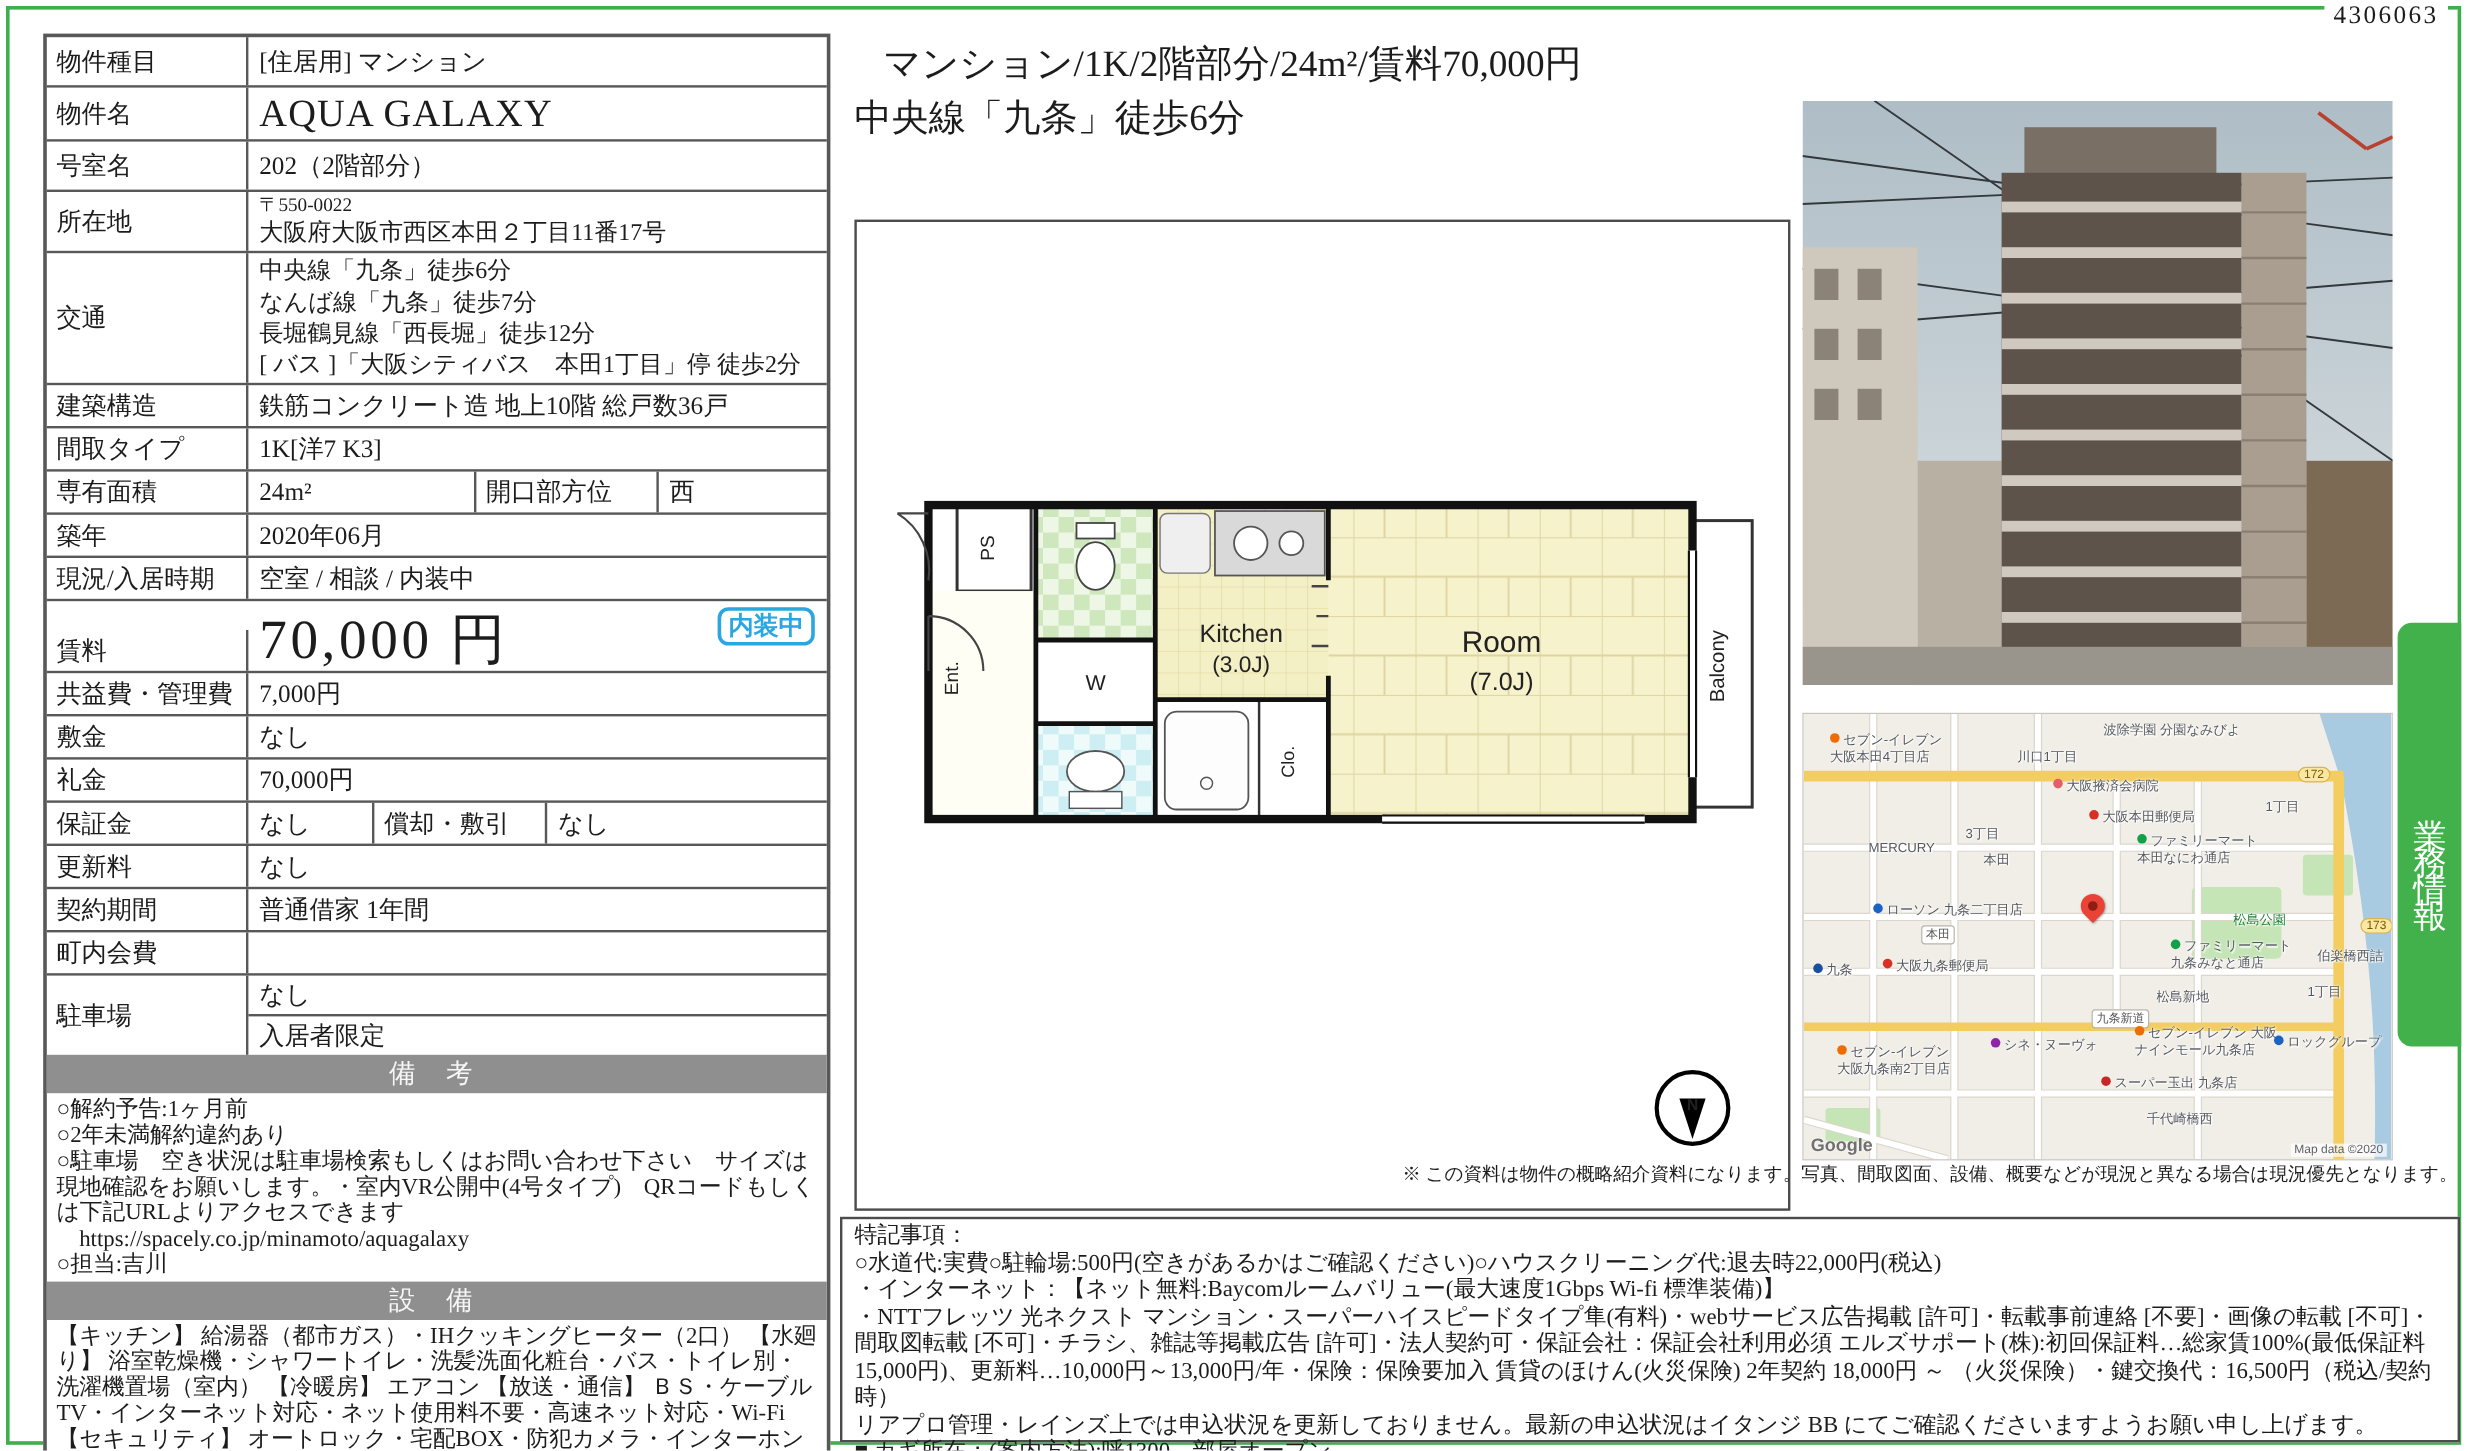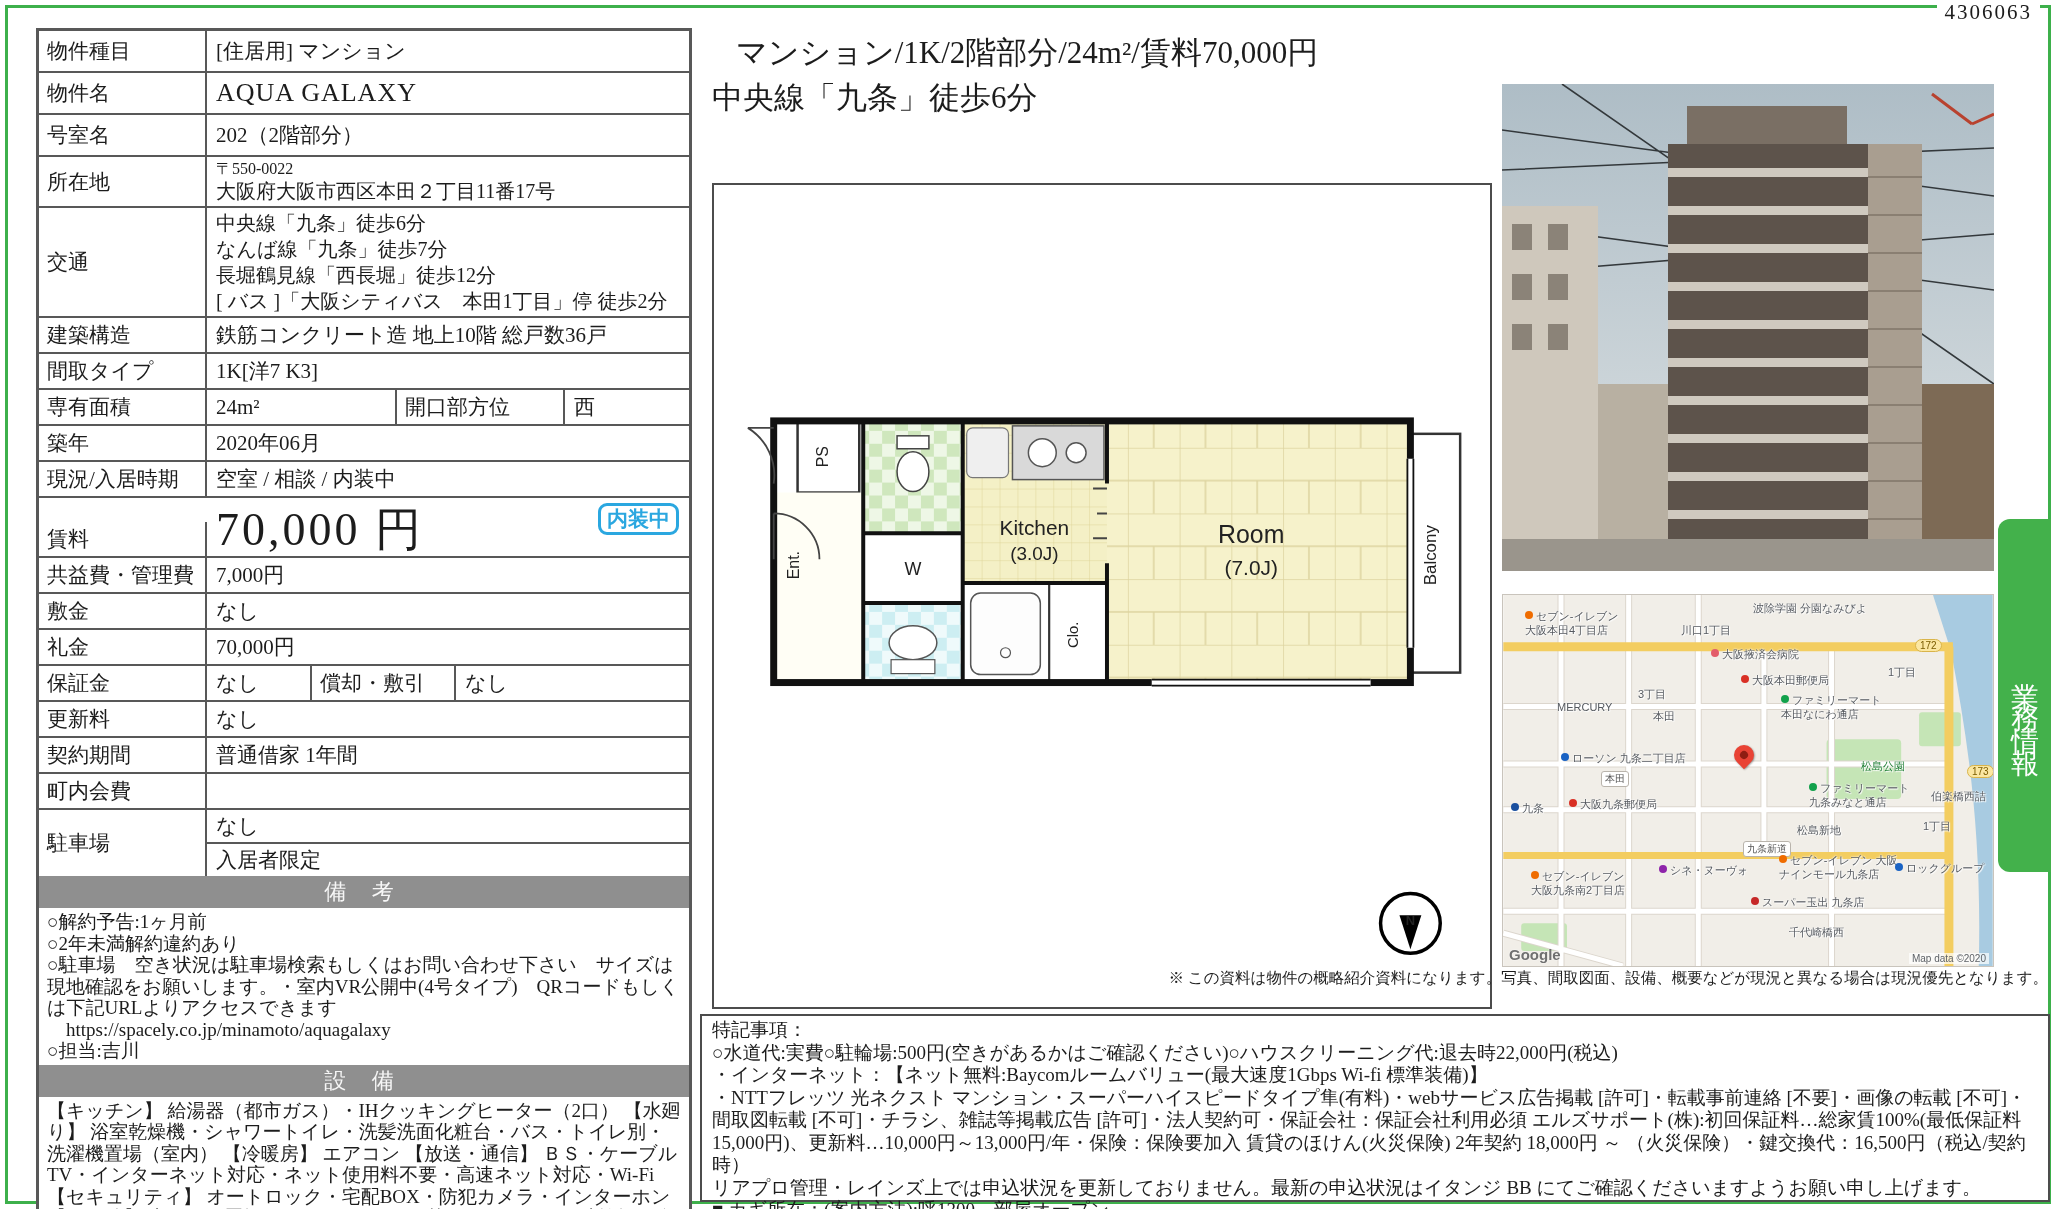--- a/index.html
+++ b/index.html
@@ -8,21 +8,21 @@
   .frame{position:absolute;inset:5px;border:3px solid #3db04b;pointer-events:none;z-index:0;}
   .doc-number{position:absolute;top:0;right:16px;font-size:21px;letter-spacing:2px;background:#fff;padding:0 8px;z-index:4;}
 
   
   .ptable{position:absolute;left:36px;top:28px;width:656px;border:3px solid #585858;background:#fff;z-index:2;box-sizing:border-box;}
   .trow{display:flex;border-top:2px solid #585858;min-height:32px;align-items:stretch;}
   .trow:first-child{border-top:none;}
   .c-label{width:168px;flex:none;padding:3px 8px;font-size:21px;display:flex;align-items:center;border-right:2px solid #585858;box-sizing:border-box;}
   .c-value{flex:1;padding:3px 9px;font-size:21px;display:flex;align-items:center;box-sizing:border-box;min-width:0;}
   .c-mid{border-right:2px solid #585858;}
-  .v-name{font-size:26px;letter-spacing:1px;}
+  .v-name{font-size:32px;letter-spacing:1px;}
   .row-tall{min-height:40px;}
   .vlines{flex:1;padding:2px 9px;display:flex;flex-direction:column;justify-content:center;min-width:0;}
   .vline{font-size:20px;line-height:26px;white-space:nowrap;overflow:hidden;}
   .vline.small{font-size:16px;line-height:19px;}
   .rent-row{position:relative;min-height:58px;align-items:flex-end;}
   .rent-val{font-size:46px;letter-spacing:3px;line-height:1;}
   .badge{position:absolute;top:5px;right:10px;border:3px solid #0369a1;color:#2aa7e0;border-radius:9px;
          font-family:"Liberation Sans","DejaVu Sans",sans-serif;font-weight:bold;font-size:21px;line-height:1.15;padding:1px 6px;}
   .stack{flex:1;display:flex;flex-direction:column;min-width:0;}
   .stack-line{padding:2px 9px;font-size:21px;min-height:26px;display:flex;align-items:center;}
@@ -112,21 +112,21 @@
         <div class="c-label">建築構造</div>
         <div class="c-value">鉄筋コンクリート造 地上10階 総戸数36戸</div>
       </div>
       <div class="trow">
         <div class="c-label">間取タイプ</div>
         <div class="c-value">1K[洋7 K3]</div>
       </div>
       <div class="trow">
         <div class="c-label">専有面積</div>
         <div class="c-value c-mid" style="flex: 0 0 auto; width: 190px;">24m²</div>
-        <div class="c-label" style="width: 168px;">開口部方位</div>
+        <div class="c-label" style="width: 152px;">開口部方位</div>
         <div class="c-value">西</div>
       </div>
       <div class="trow">
         <div class="c-label">築年</div>
         <div class="c-value">2020年06月</div>
       </div>
       <div class="trow">
         <div class="c-label">現況/入居時期</div>
         <div class="c-value">空室 / 相談 / 内装中</div>
       </div>

